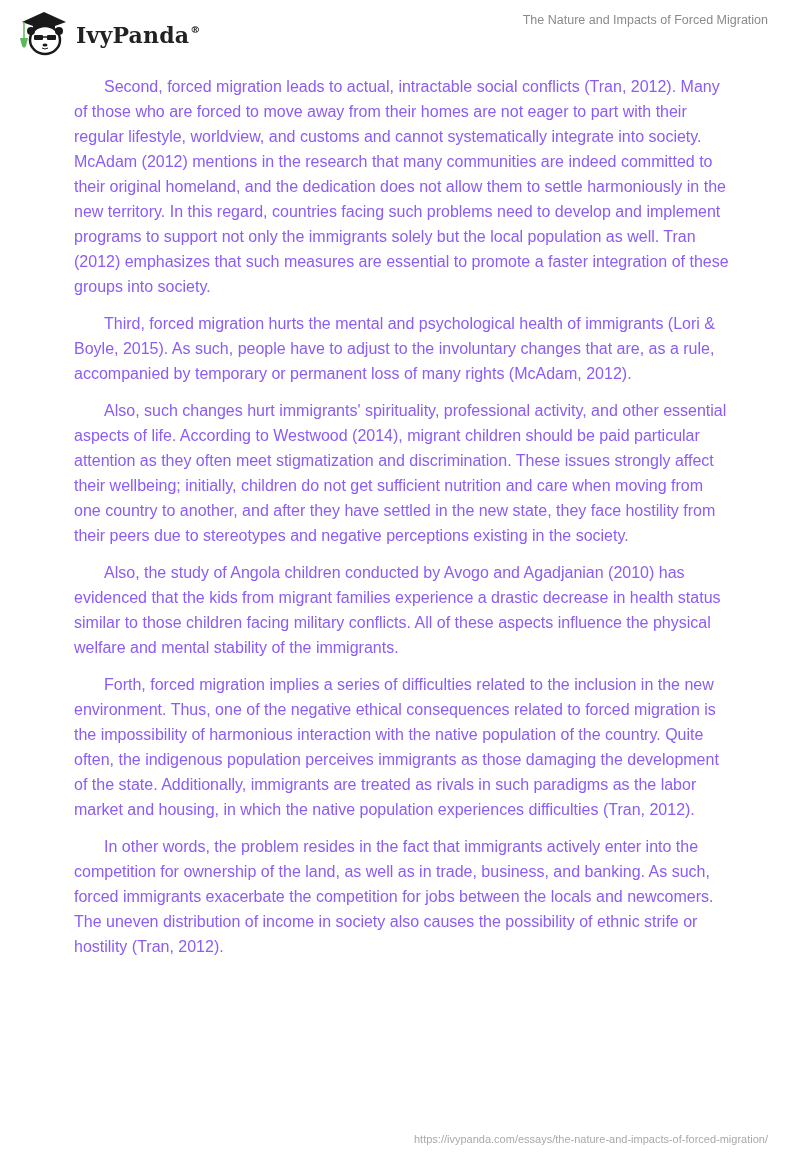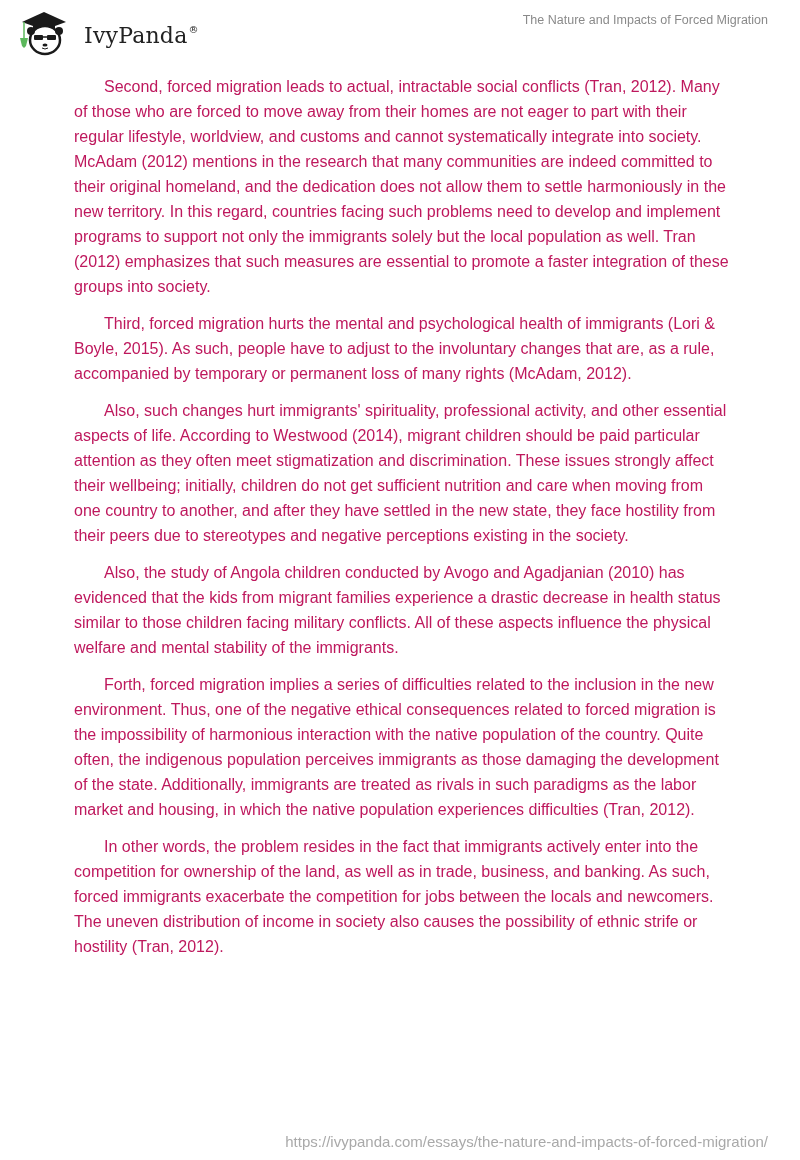--- a/index.html
+++ b/index.html
@@ -1,25 +1,25 @@
 <!DOCTYPE html>
 <html><head>
 <meta charset="utf-8">
 <style>
   html, body { margin: 0; padding: 0; background: #ffffff; }
   body { width: 800px; height: 1160px; position: relative; overflow: hidden; font-family: "Liberation Sans", sans-serif; }
   .header { position: absolute; left: 0; top: 0; width: 800px; height: 60px; }
   .logo { position: absolute; left: 16px; top: 8px; display: flex; align-items: center; }
   .logo svg { width: 56px; height: 50px; display: block; }
-  .logo-text { font-family: "DejaVu Serif", serif; font-weight: normal; font-size: 22px; color: #222; margin-left: 12px; margin-top: 4px; letter-spacing: 0.2px; }
+  .logo-text { font-family: "DejaVu Serif", serif; font-weight: bold; font-size: 22px; color: #222; margin-left: 4px; margin-top: 4px; letter-spacing: 0.2px; }
   .logo-text sup { font-size: 10px; vertical-align: 10px; margin-left: 1px; }
   .doc-title { position: absolute; right: 32px; top: 13px; font-size: 12.5px; color: #8a8a8a; text-align: right; }
-  .content { position: absolute; left: 74px; top: 74px; width: 660px; color: #be185d; font-size: 16px; line-height: 25px; }
+  .content { position: absolute; left: 74px; top: 74px; width: 660px; color: #8b5cf6; font-size: 16px; line-height: 25px; }
   .content p { margin: 0 0 12px 0; text-indent: 30px; }
-  .footer-url { position: absolute; right: 32px; top: 1133px; font-size: 15px; color: #a9a9a9; }
+  .footer-url { position: absolute; right: 32px; top: 1133px; font-size: 11px; color: #a9a9a9; }
 </style>
 </head>
 <body>
 
 <div class="header">
   <div class="logo">
     <span>
       <svg viewBox="0 0 56 50">
 
         <polygon points="6,14 28,4 50,14 28,22" fill="#1a1a1a"></polygon>

